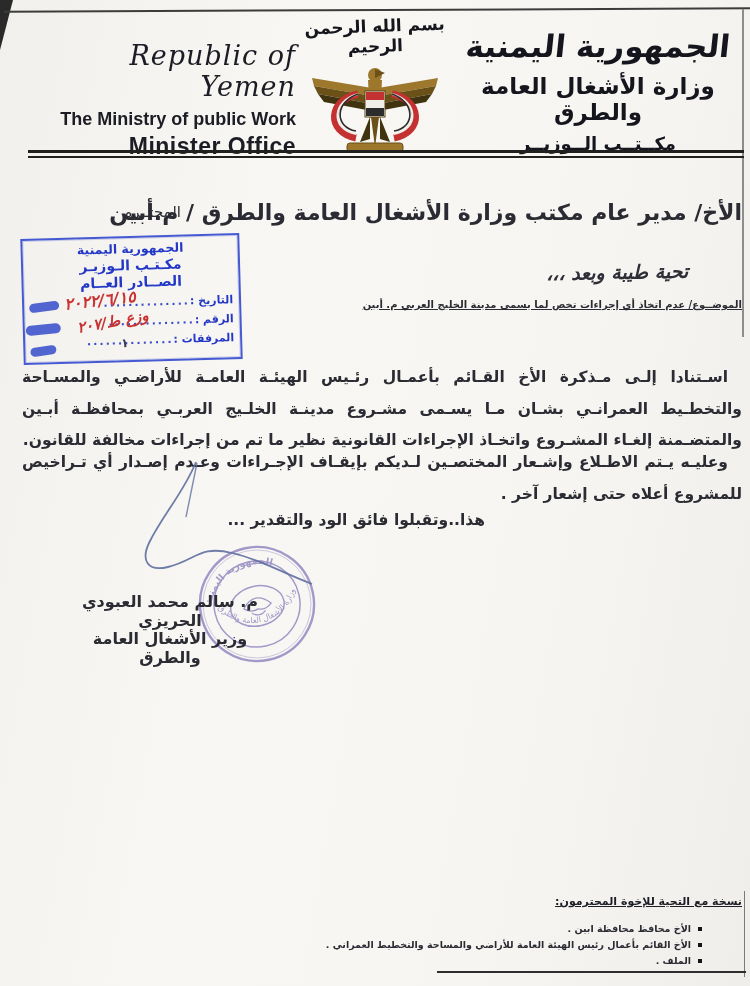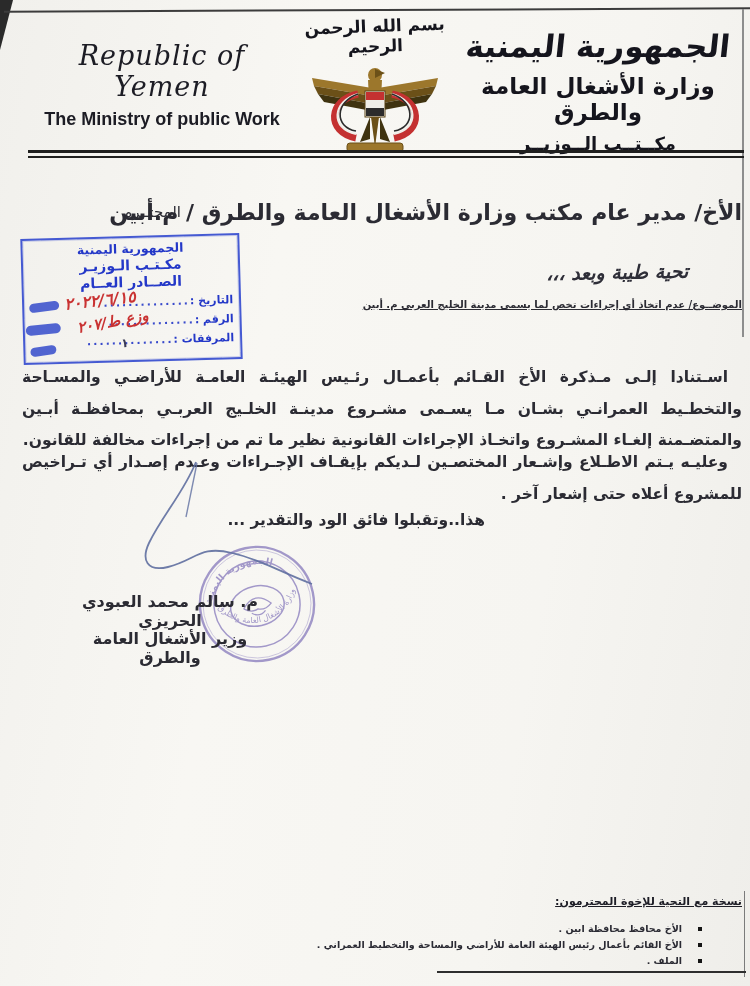--- a/index.html
+++ b/index.html
@@ -8,21 +8,21 @@
     background:linear-gradient(100deg,#f1f0ec 0%,#f8f7f3 35%,#f6f5f1 70%,#efeeea 100%);
     font-family:"DejaVu Sans", sans-serif; color:#2b2b33;
   }
   .abs{position:absolute;}
   
   .corner-tl{left:0;top:0;width:0;height:0;border-left:13px solid #2a2a2a;border-bottom:50px solid transparent;}
   .scan-top{left:4px;top:9px;width:746px;border-top:2.5px solid #3c3c3c;transform:rotate(-0.25deg);}
   .edge-r1{right:6px;top:9px;height:328px;border-right:2px solid #8d8d8d;}
   .edge-r2{right:5px;top:891px;height:86px;border-right:1.5px solid #7b7b7b;}
   
-  .hdr-en{left:28px;top:40px;width:268px;text-align:center;color:#1c1c24;}
+  .hdr-en{left:28px;top:40px;width:268px;text-align:right;color:#1c1c24;}
   .hdr-en .l1{font-family:"DejaVu Serif",serif;font-style:italic;font-size:27px;letter-spacing:1px;}
   .hdr-en .l2,.hdr-en .l3{font-family:"Liberation Sans",sans-serif;font-weight:bold;font-size:18px;line-height:22px;}
   .hdr-en .l2{margin-top:6px;}
   .hdr-en .l4{font-family:"Liberation Sans",sans-serif;font-weight:bold;font-size:23px;margin-top:3px;letter-spacing:.5px;}
   .hdr-mid{left:292px;top:16px;width:166px;text-align:center;}
   .bismillah{font-size:17px;font-weight:bold;color:#15151d;transform:rotate(-2deg);letter-spacing:-.5px;}
   .hdr-ar{right:14px;top:28px;width:276px;text-align:center;direction:rtl;color:#15151d;}
   .hdr-ar .country{font-size:31px;font-weight:bold;transform:skewX(-6deg);}
   .hdr-ar .ministry{font-size:23px;font-weight:bold;margin-top:9px;}
   .hdr-ar .office{font-size:18px;font-weight:bold;margin-top:8px;}
@@ -55,38 +55,39 @@
   .hand.num{left:52px;top:74px;font-size:15px;transform:rotate(-9deg);}
   .hand.att{left:96px;top:98px;font-size:12px;color:#3a3a55;font-style:normal;}
   .scrib{position:absolute;background:rgba(35,60,200,.78);border-radius:6px;}
   .s1{left:5px;top:62px;width:30px;height:9px;transform:rotate(-6deg);}
   .s2{left:1px;top:84px;width:35px;height:10px;transform:rotate(-4deg);}
   .s3{left:5px;top:106px;width:26px;height:9px;transform:rotate(-7deg);}
   
   .overlay{left:0;top:0;z-index:4;pointer-events:none;}
   
   .cc-head{right:8px;top:895px;font-size:11px;font-weight:bold;text-decoration:underline;color:#1d1d26;}
-  .cc-row{position:absolute;right:48px;display:flex;direction:rtl;align-items:center;gap:16px;font-size:9.5px;font-weight:bold;color:#2a2a33;}
+  .cc-row{position:absolute;right:48px;display:flex;direction:rtl;align-items:center;gap:7px;font-size:9.5px;font-weight:bold;color:#2a2a33;}
   .cc-r0{top:923px;} .cc-r1{top:939px;} .cc-r2{top:955px;}
   .sqb{width:4px;height:4px;background:#151515;flex:0 0 auto;}
   .cc-rule{left:437px;top:971px;width:309px;border-top:2px solid #2e2e2e;}
 </style>
 </head>
 <body>
 
 <div class="page">
 
   <div class="abs corner-tl"></div>
   <div class="abs scan-top"></div>
   <div class="abs edge-r1"></div>
   <div class="abs edge-r2"></div>
 
   <div class="abs hdr-en">
     <div class="l1">Republic of Yemen</div>
     <div class="l2">The Ministry of public Work</div>
+    <div class="l4">Minister Office</div>
   </div>
 
   <div class="abs hdr-mid">
     <div class="bismillah" dir="rtl">بسم الله الرحمن الرحيم</div>
     <svg width="150" height="100" viewBox="0 0 150 100" style="margin-top:2px;">
       <path d="M72 30 L12 20 L14 28 L72 38 Z" fill="#9c772c"></path>
       <path d="M72 38 L14 28 L18 36 L72 46 Z" fill="#6b5018"></path>
       <path d="M72 46 L18 36 L24 44 L72 53 Z" fill="#3f3310"></path>
       <path d="M78 30 L138 20 L136 28 L78 38 Z" fill="#9c772c"></path>
       <path d="M78 38 L136 28 L132 36 L78 46 Z" fill="#6b5018"></path>

